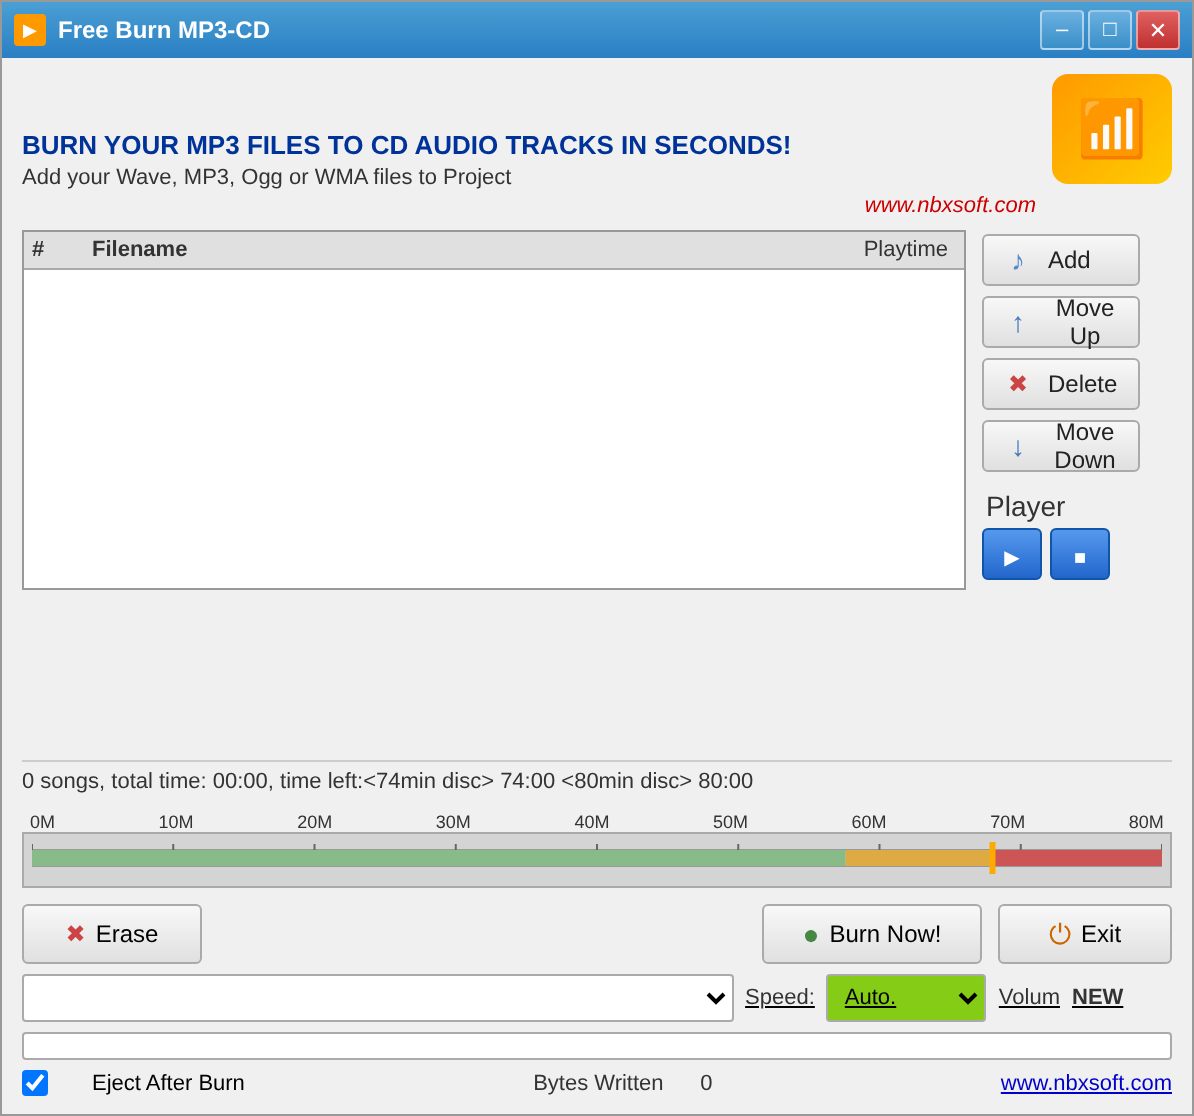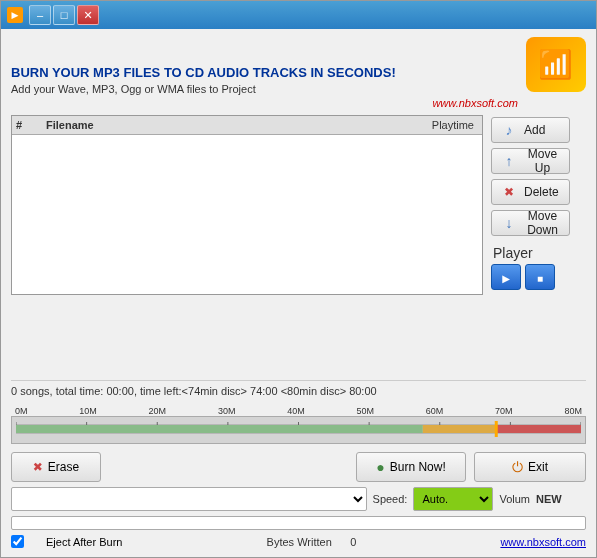--- a/index.html
+++ b/index.html
@@ -295,37 +295,38 @@
       border-radius: 3px;
       cursor: pointer;
       display: flex;
       align-items: center;
       justify-content: center;
       gap: 5px;
       font-size: 12px;
     }
 
     .exit-btn {
-      width: 112px;
+      width: 87px;
       height: 30px;
       background: linear-gradient(to bottom, #f8f8f8, #e0e0e0);
       border: 1px solid #aaa;
       border-radius: 3px;
       cursor: pointer;
       display: flex;
       align-items: center;
       justify-content: center;
       gap: 5px;
       font-size: 12px;
     }
 
     .options-row {
       display: flex;
       align-items: center;
       gap: 6px;
+      text-decoration: underline;
     }
 
     .drive-select {
       flex: 1;
       height: 24px;
       border: 1px solid #aaa;
       background: white;
       font-size: 11px;
       padding: 0 4px;
       border-radius: 2px;
@@ -406,20 +407,21 @@
   </style>
 </head>
 <body>
 
 <div class="window">
 
   <div class="title-bar">
     <div class="title-bar-icon">
       <span style="color:white;font-size:9px;">▶</span>
     </div>
+    <span class="title-bar-text">Free Burn MP3-CD</span>
     <div class="title-bar-buttons">
       <button class="tb-btn">–</button>
       <button class="tb-btn">□</button>
       <button class="tb-btn close">✕</button>
     </div>
   </div>
 
   <div class="main-content">
 
     <div class="header-section">

